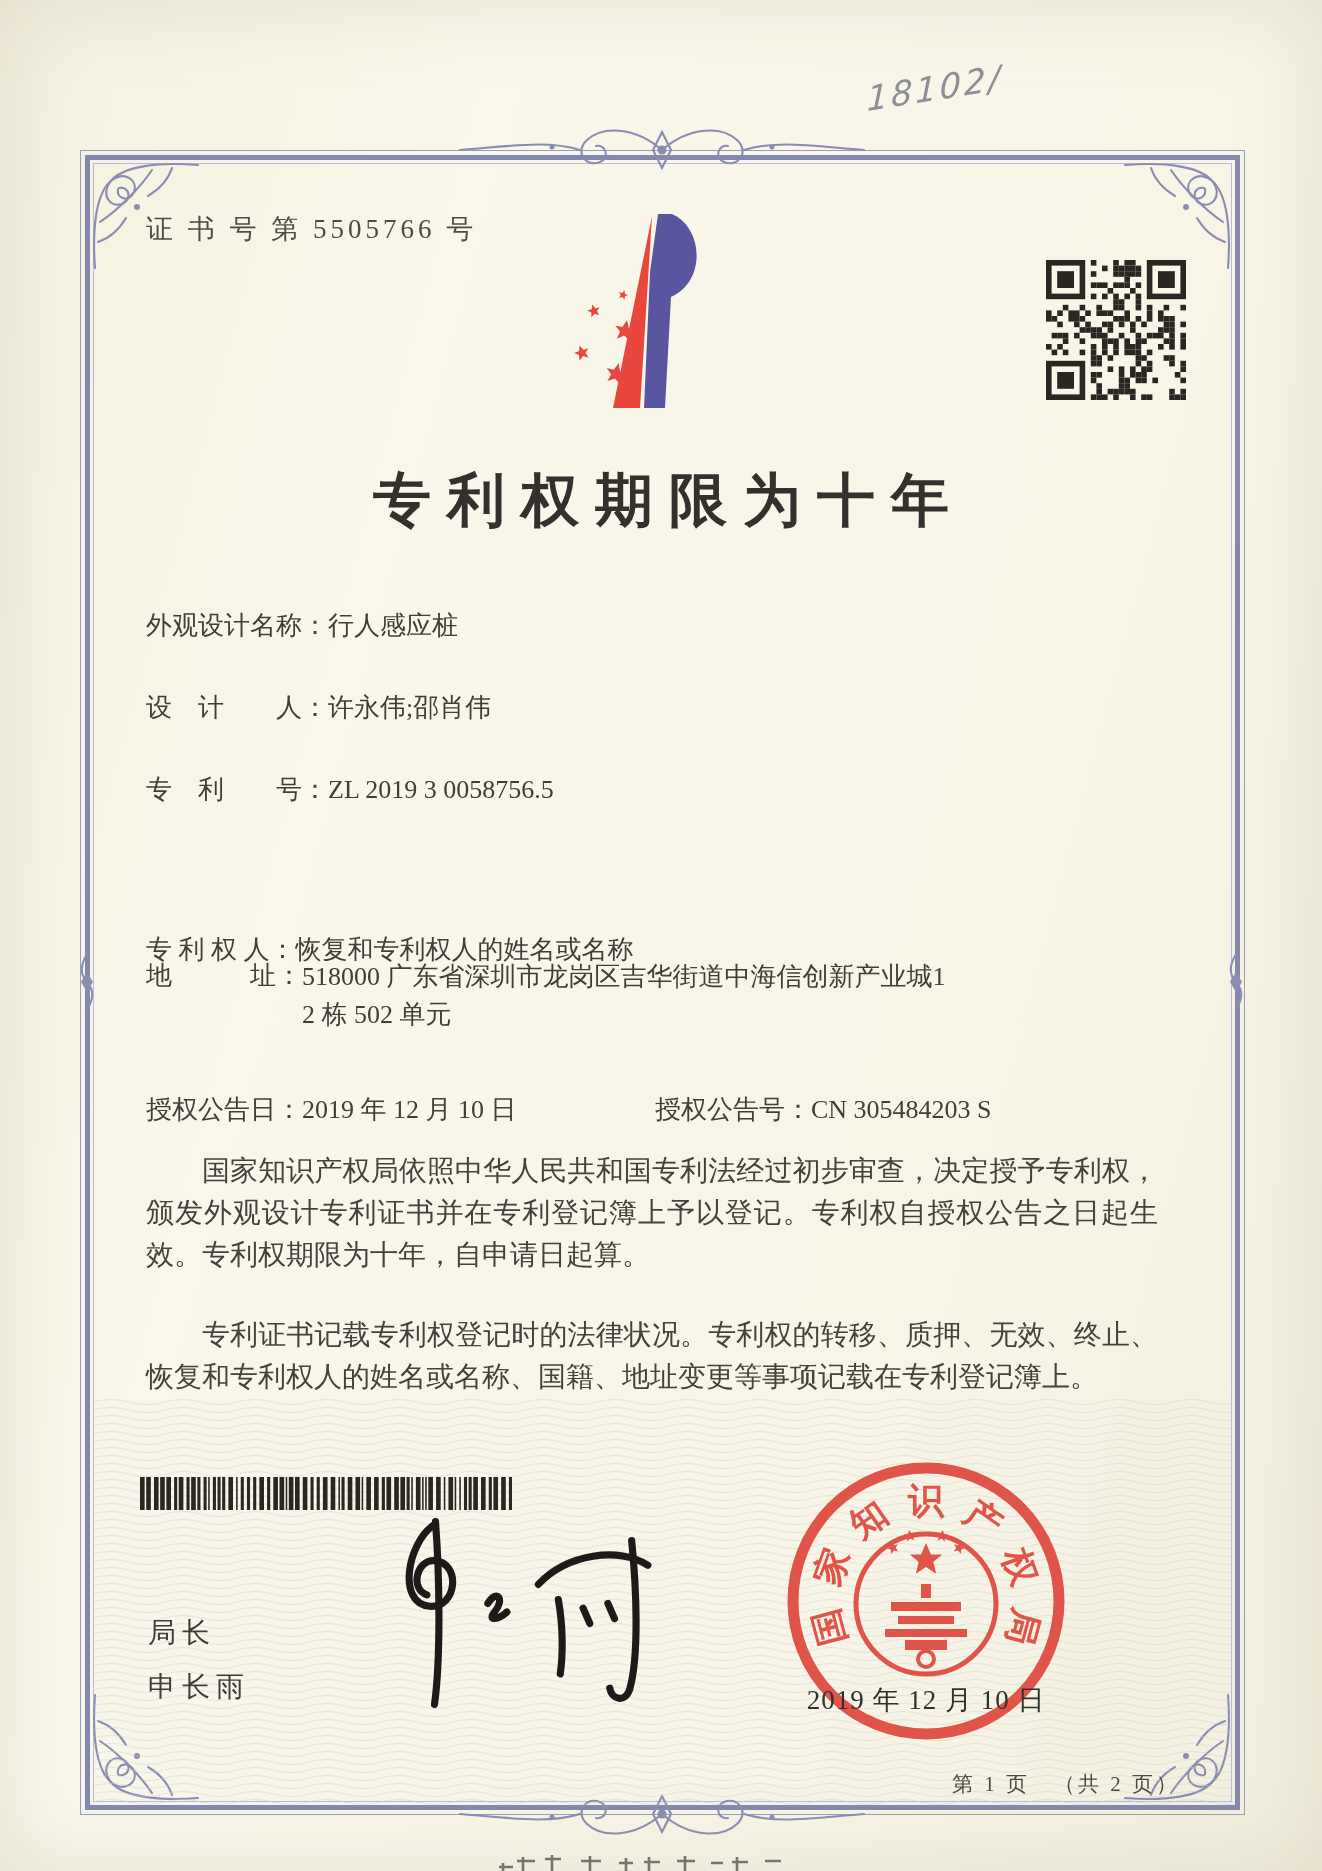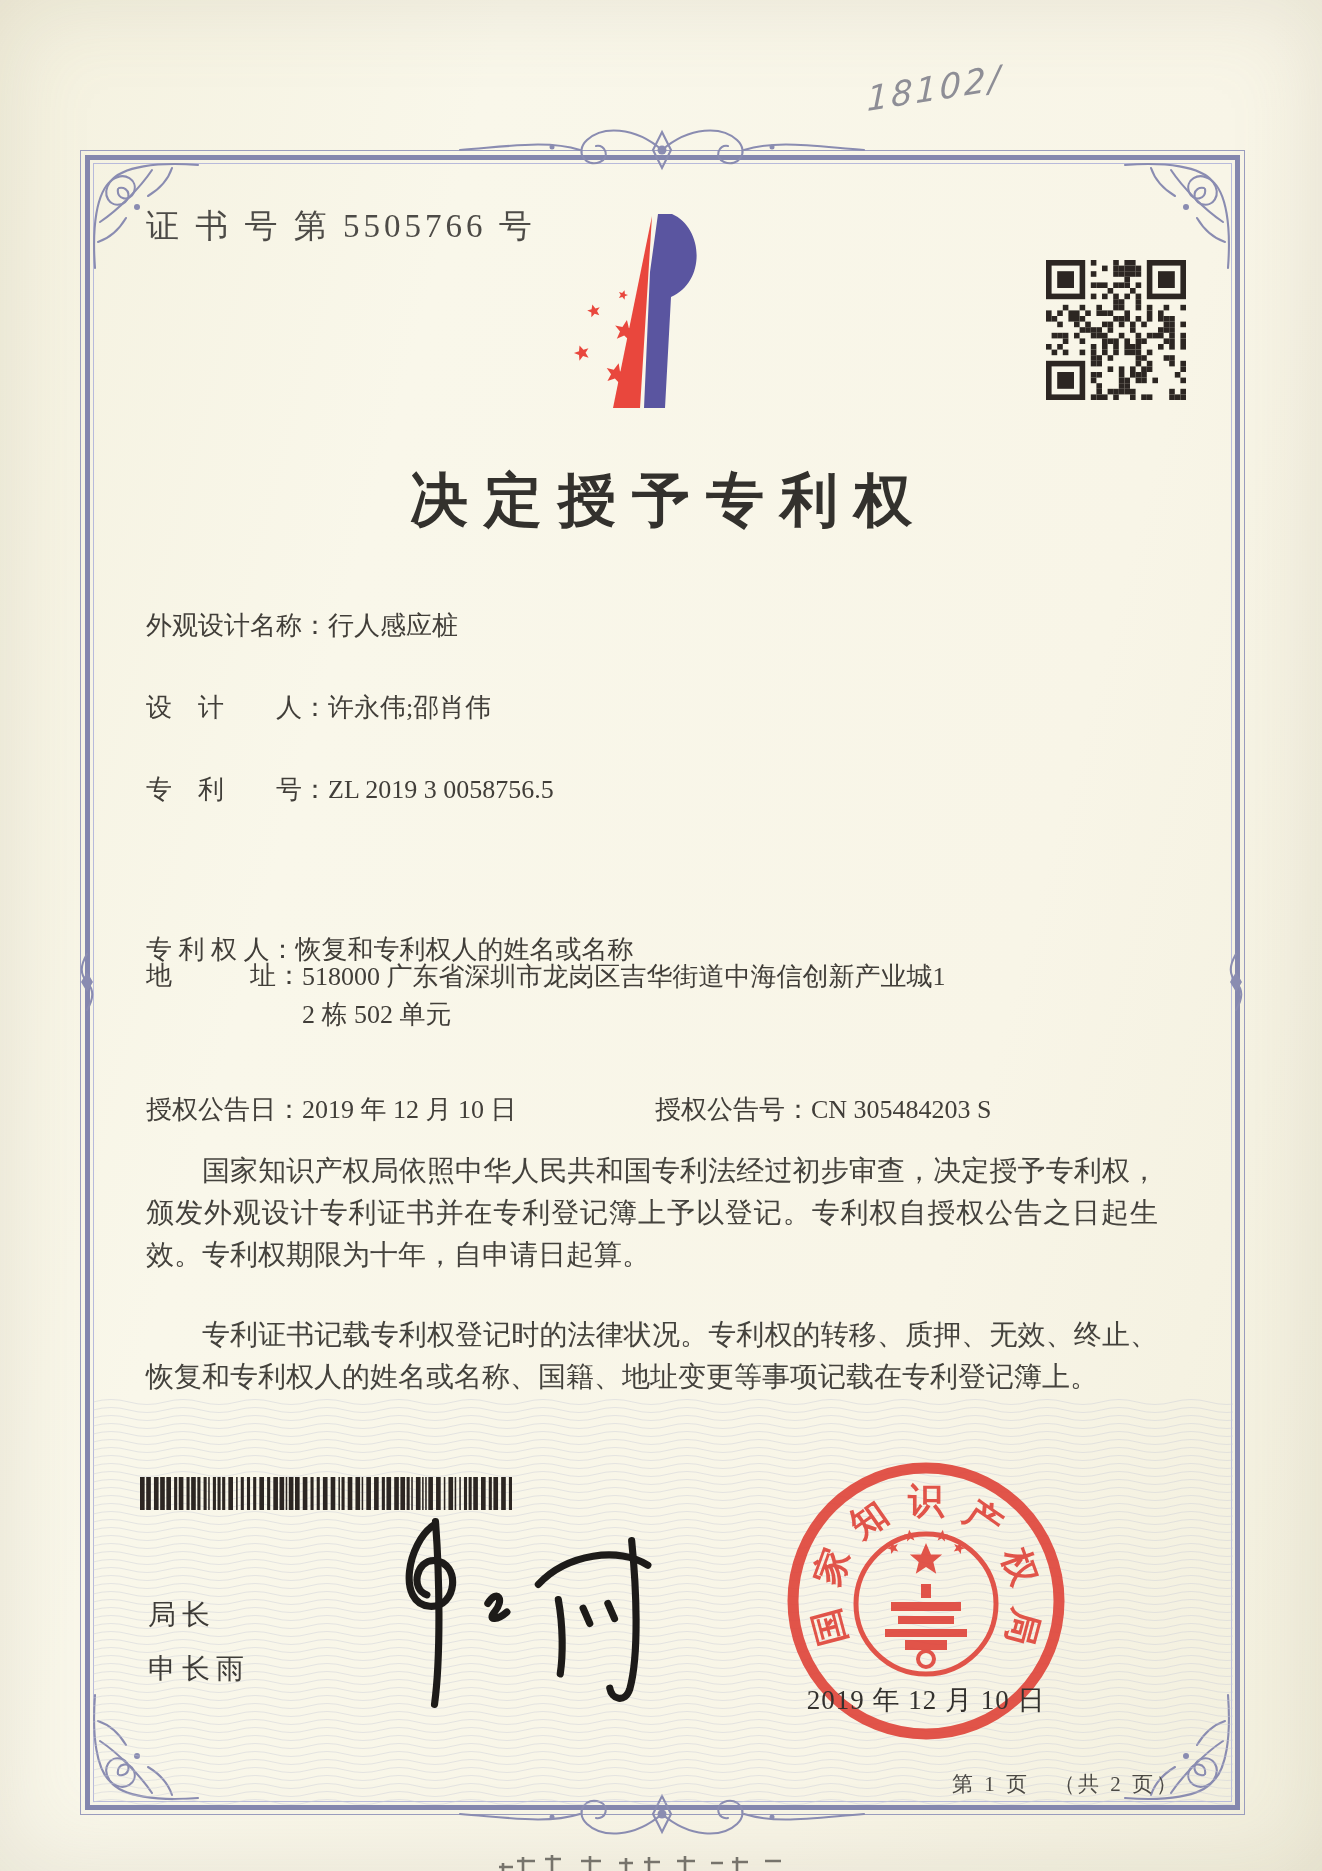--- a/index.html
+++ b/index.html
@@ -11,30 +11,30 @@
     color:#3c3a36;
   }
   .abs{position:absolute;}
   
   .frame{position:absolute;left:80px;top:150px;width:1163px;height:1663px;border:1.5px solid #9a9cbd;}
   .frame-inner{position:absolute;inset:4px;border:5px solid #8487ae;}
   .frame-inner2{position:absolute;inset:3px;border:1px solid #b8badb;}
   .ornament{stroke:#8a8cb1;fill:none;stroke-width:2.1;stroke-linecap:round;}
   .ornament-fill{fill:#8a8cb1;stroke:none;}
   
-  .cert-no{position:absolute;left:146px;top:204px;font-size:33px;letter-spacing:4px;color:#4d4b47;}
+  .cert-no{position:absolute;left:146px;top:211px;font-size:27px;letter-spacing:4px;color:#4d4b47;}
   .hand-note{position:absolute;left:866px;top:68px;font-size:34px;color:#8e8e96;font-style:italic;transform:rotate(-9deg) skewX(-10deg);letter-spacing:3px;font-family:"DejaVu Sans",sans-serif;font-weight:300;}
   .title{position:absolute;left:0;top:462px;width:100%;text-align:center;font-size:58px;font-weight:bold;letter-spacing:16px;padding-left:16px;box-sizing:border-box;color:#33312d;}
   
   .field-row{position:absolute;left:146px;font-size:26px;color:#413e39;white-space:nowrap;}
   .field-row .lab{display:inline-block;}
   .addr-lines{display:inline-block;vertical-align:top;white-space:normal;width:900px;line-height:38px;}
   .para{position:absolute;left:146px;width:1012px;font-size:28px;line-height:42px;text-align:justify;text-indent:2em;color:#44423d;}
   
-  .role{position:absolute;left:148px;font-size:28px;letter-spacing:6px;color:#3e3c38;}
+  .role{position:absolute;left:148px;font-size:28px;letter-spacing:6px;color:#3e3c38;margin-top:18px;}
   .page-info{position:absolute;left:0;top:1770px;width:1180px;text-align:right;font-size:21px;letter-spacing:3px;color:#4b4945;}
   .seal-date{position:absolute;left:781px;top:1682px;width:290px;text-align:center;font-size:27px;color:#33312e;letter-spacing:1px;}
   .sig-stroke{stroke:#1d1b19;fill:none;stroke-width:7.5;stroke-linecap:round;stroke-linejoin:round;}
   .cutoff{position:absolute;left:497px;top:1849px;}
 </style>
 </head>
 <body>
 
 <div id="page">
 
@@ -323,21 +323,21 @@
       <rect x="5.6" y="5.6" width="28" height="28" fill="#f8f6e9"></rect>
       <rect x="11.2" y="11.2" width="16.799999999999997" height="16.799999999999997" fill="#2c2622"></rect>
       <rect x="100.8" y="0" width="39.199999999999996" height="39.199999999999996" fill="#2c2622"></rect>
       <rect x="106.39999999999999" y="5.6" width="28" height="28" fill="#f8f6e9"></rect>
       <rect x="112" y="11.2" width="16.799999999999997" height="16.799999999999997" fill="#2c2622"></rect>
       <rect x="0" y="100.8" width="39.199999999999996" height="39.199999999999996" fill="#2c2622"></rect>
       <rect x="5.6" y="106.39999999999999" width="28" height="28" fill="#f8f6e9"></rect>
       <rect x="11.2" y="112" width="16.799999999999997" height="16.799999999999997" fill="#2c2622"></rect>
     </svg>
 
-  <div class="title">决定授予专利权</div>
+  <div class="title">专利权期限为十年</div>
 
   <div class="field-row" style="top:608px">
     <span class="lab">外观设计名称：</span><span>行人感应桩</span>
   </div>
   <div class="field-row" style="top:690px">
     <span class="lab">设　计　　人：</span><span>许永伟;邵肖伟</span>
   </div>
   <div class="field-row" style="top:772px">
     <span class="lab">专　利　　号：</span><span>ZL 2019 3 0058756.5</span>
   </div>

